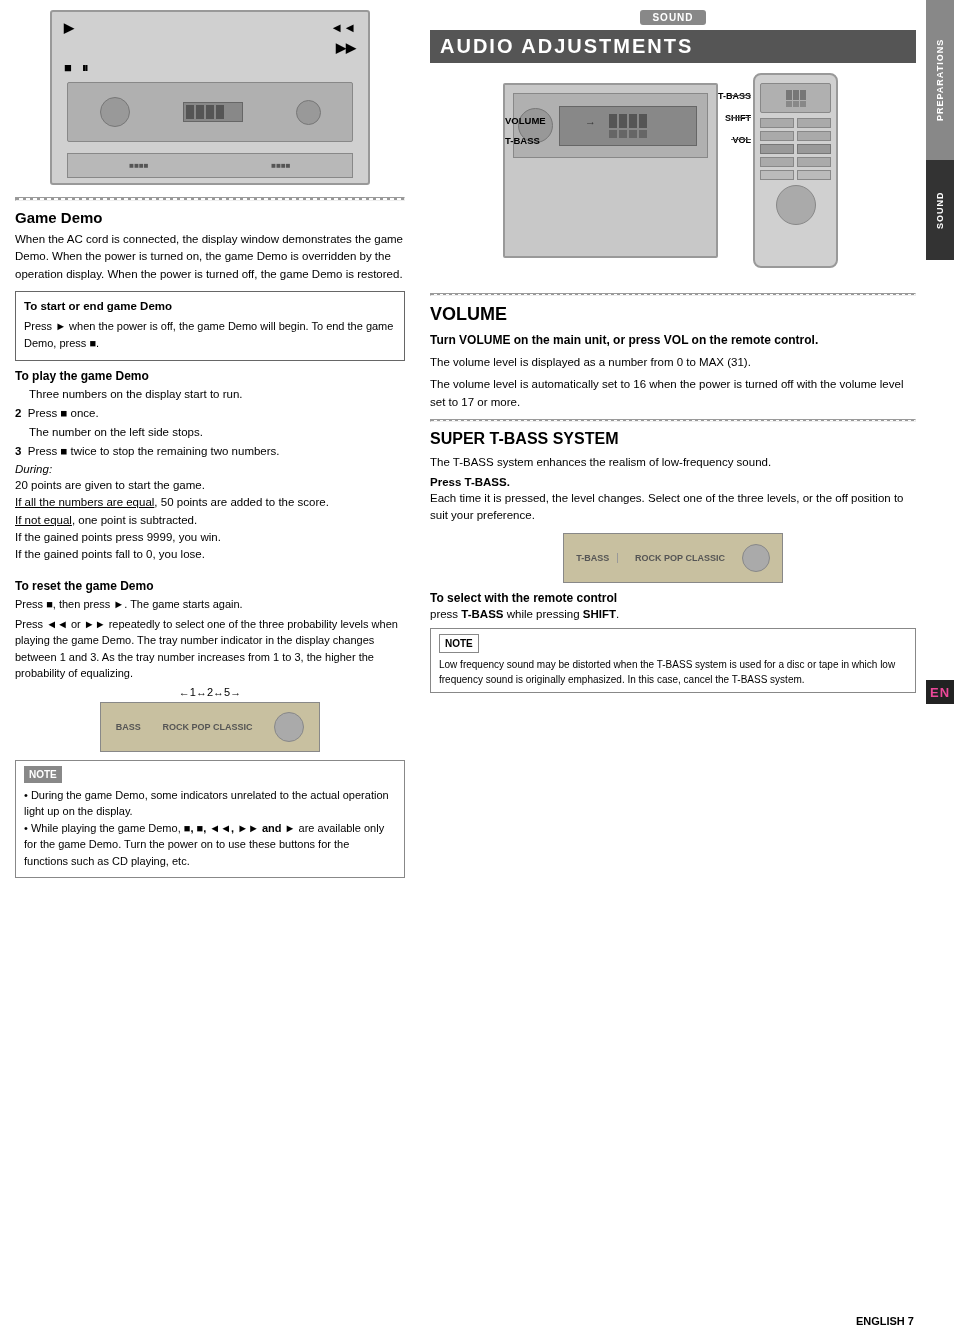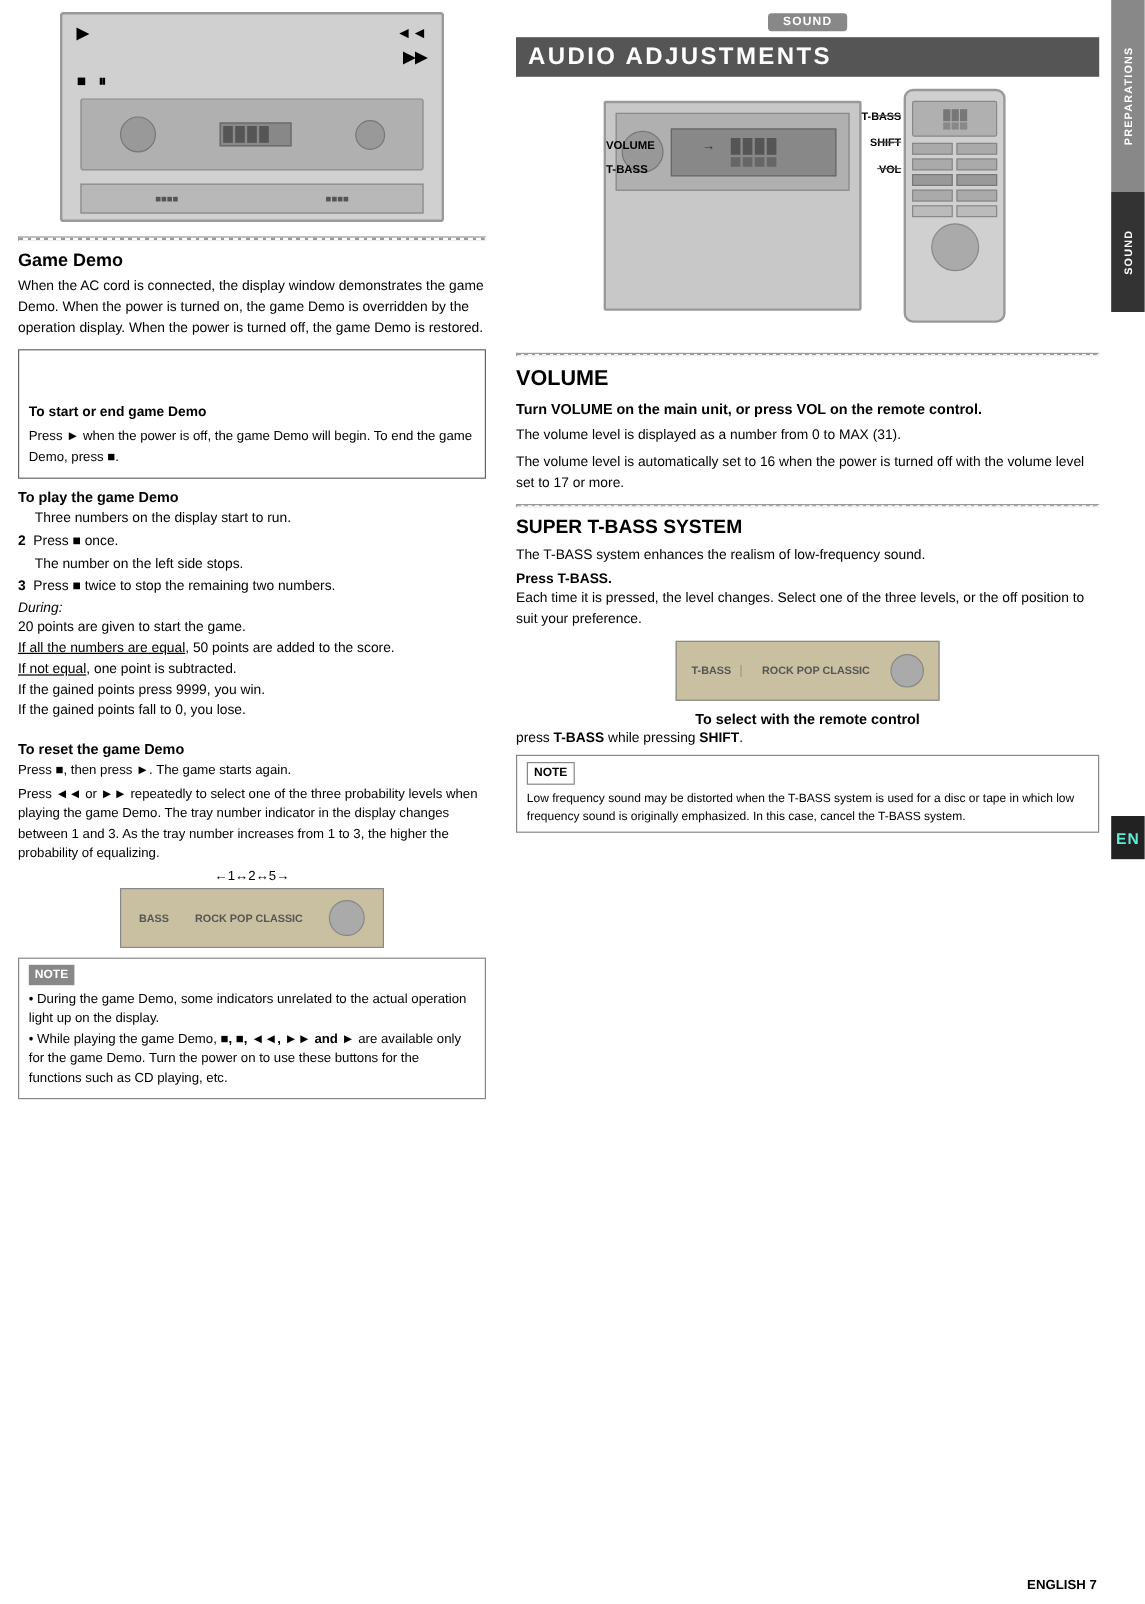--- a/index.html
+++ b/index.html
@@ -34,27 +34,27 @@
       transform: rotate(180deg);
       text-align: center;
       padding: 8px 2px;
       letter-spacing: 1px;
       text-transform: uppercase;
     }
     .side-tab.preparations { background: #888; height: 160px; display: flex; align-items: center; justify-content: center; }
     .side-tab.sound { background: #333; height: 100px; display: flex; align-items: center; justify-content: center; }
     .side-tab.en-box {
       background: #222;
-      color: #5eead4;
+      color: #ec4899;
       font-size: 13px;
       font-weight: bold;
       writing-mode: horizontal-tb;
       transform: none;
       width: 28px;
-      height: 36px;
+      height: 24px;
       display: flex;
       align-items: center;
       justify-content: center;
       position: absolute;
       right: 0;
       top: 680px;
     }
 
     
     .left-col {
@@ -103,21 +103,20 @@
       border: 1px solid #666;
       padding: 6px 8px;
       margin: 8px 0;
       font-size: 11.5px;
       line-height: 1.5;
     }
     .info-box-title {
       font-weight: bold;
       font-size: 11.5px;
       margin-bottom: 3px;
-      margin-top: 38px;
     }
 
     
     .note-box {
       border: 1px solid #888;
       padding: 5px 8px;
       margin: 8px 0;
       font-size: 11px;
       line-height: 1.5;
     }
@@ -411,21 +410,21 @@
         <p class="body-text">The T-BASS system enhances the realism of low-frequency sound.</p>
         <div class="sub-heading-bold">Press T-BASS.</div>
         <p class="body-text">Each time it is pressed, the level changes. Select one of the three levels, or the off position to suit your preference.</p>
 
         <div class="tbass-display" style="margin:8px auto;">
           <div style="font-size:9px;font-weight:bold;color:#555;border-right:1px solid #999;padding-right:8px;">T-BASS</div>
           <div style="font-size:9px;font-weight:bold;color:#555;">ROCK POP CLASSIC</div>
           <div style="width:28px;height:28px;background:#aaa;border-radius:50%;border:1px solid #888;"></div>
         </div>
 
-        <div class="sub-heading" style="margin-top:8px;text-align:center;">To select with the remote control</div>
+        <div class="sub-heading" style="margin-top:8px;">To select with the remote control</div>
         <p style="font-size:11.5px;margin-bottom:5px;">
           press <span class="bold">T-BASS</span> while pressing <span class="bold">SHIFT</span>.
         </p>
 
         <div class="note-box">
           <div class="note-label-outline">NOTE</div>
           <p style="font-size:10px;line-height:1.5;">Low frequency sound may be distorted when the T-BASS system is used for a disc or tape in which low frequency sound is originally emphasized. In this case, cancel the T-BASS system.</p>
         </div>
       </div>
 

